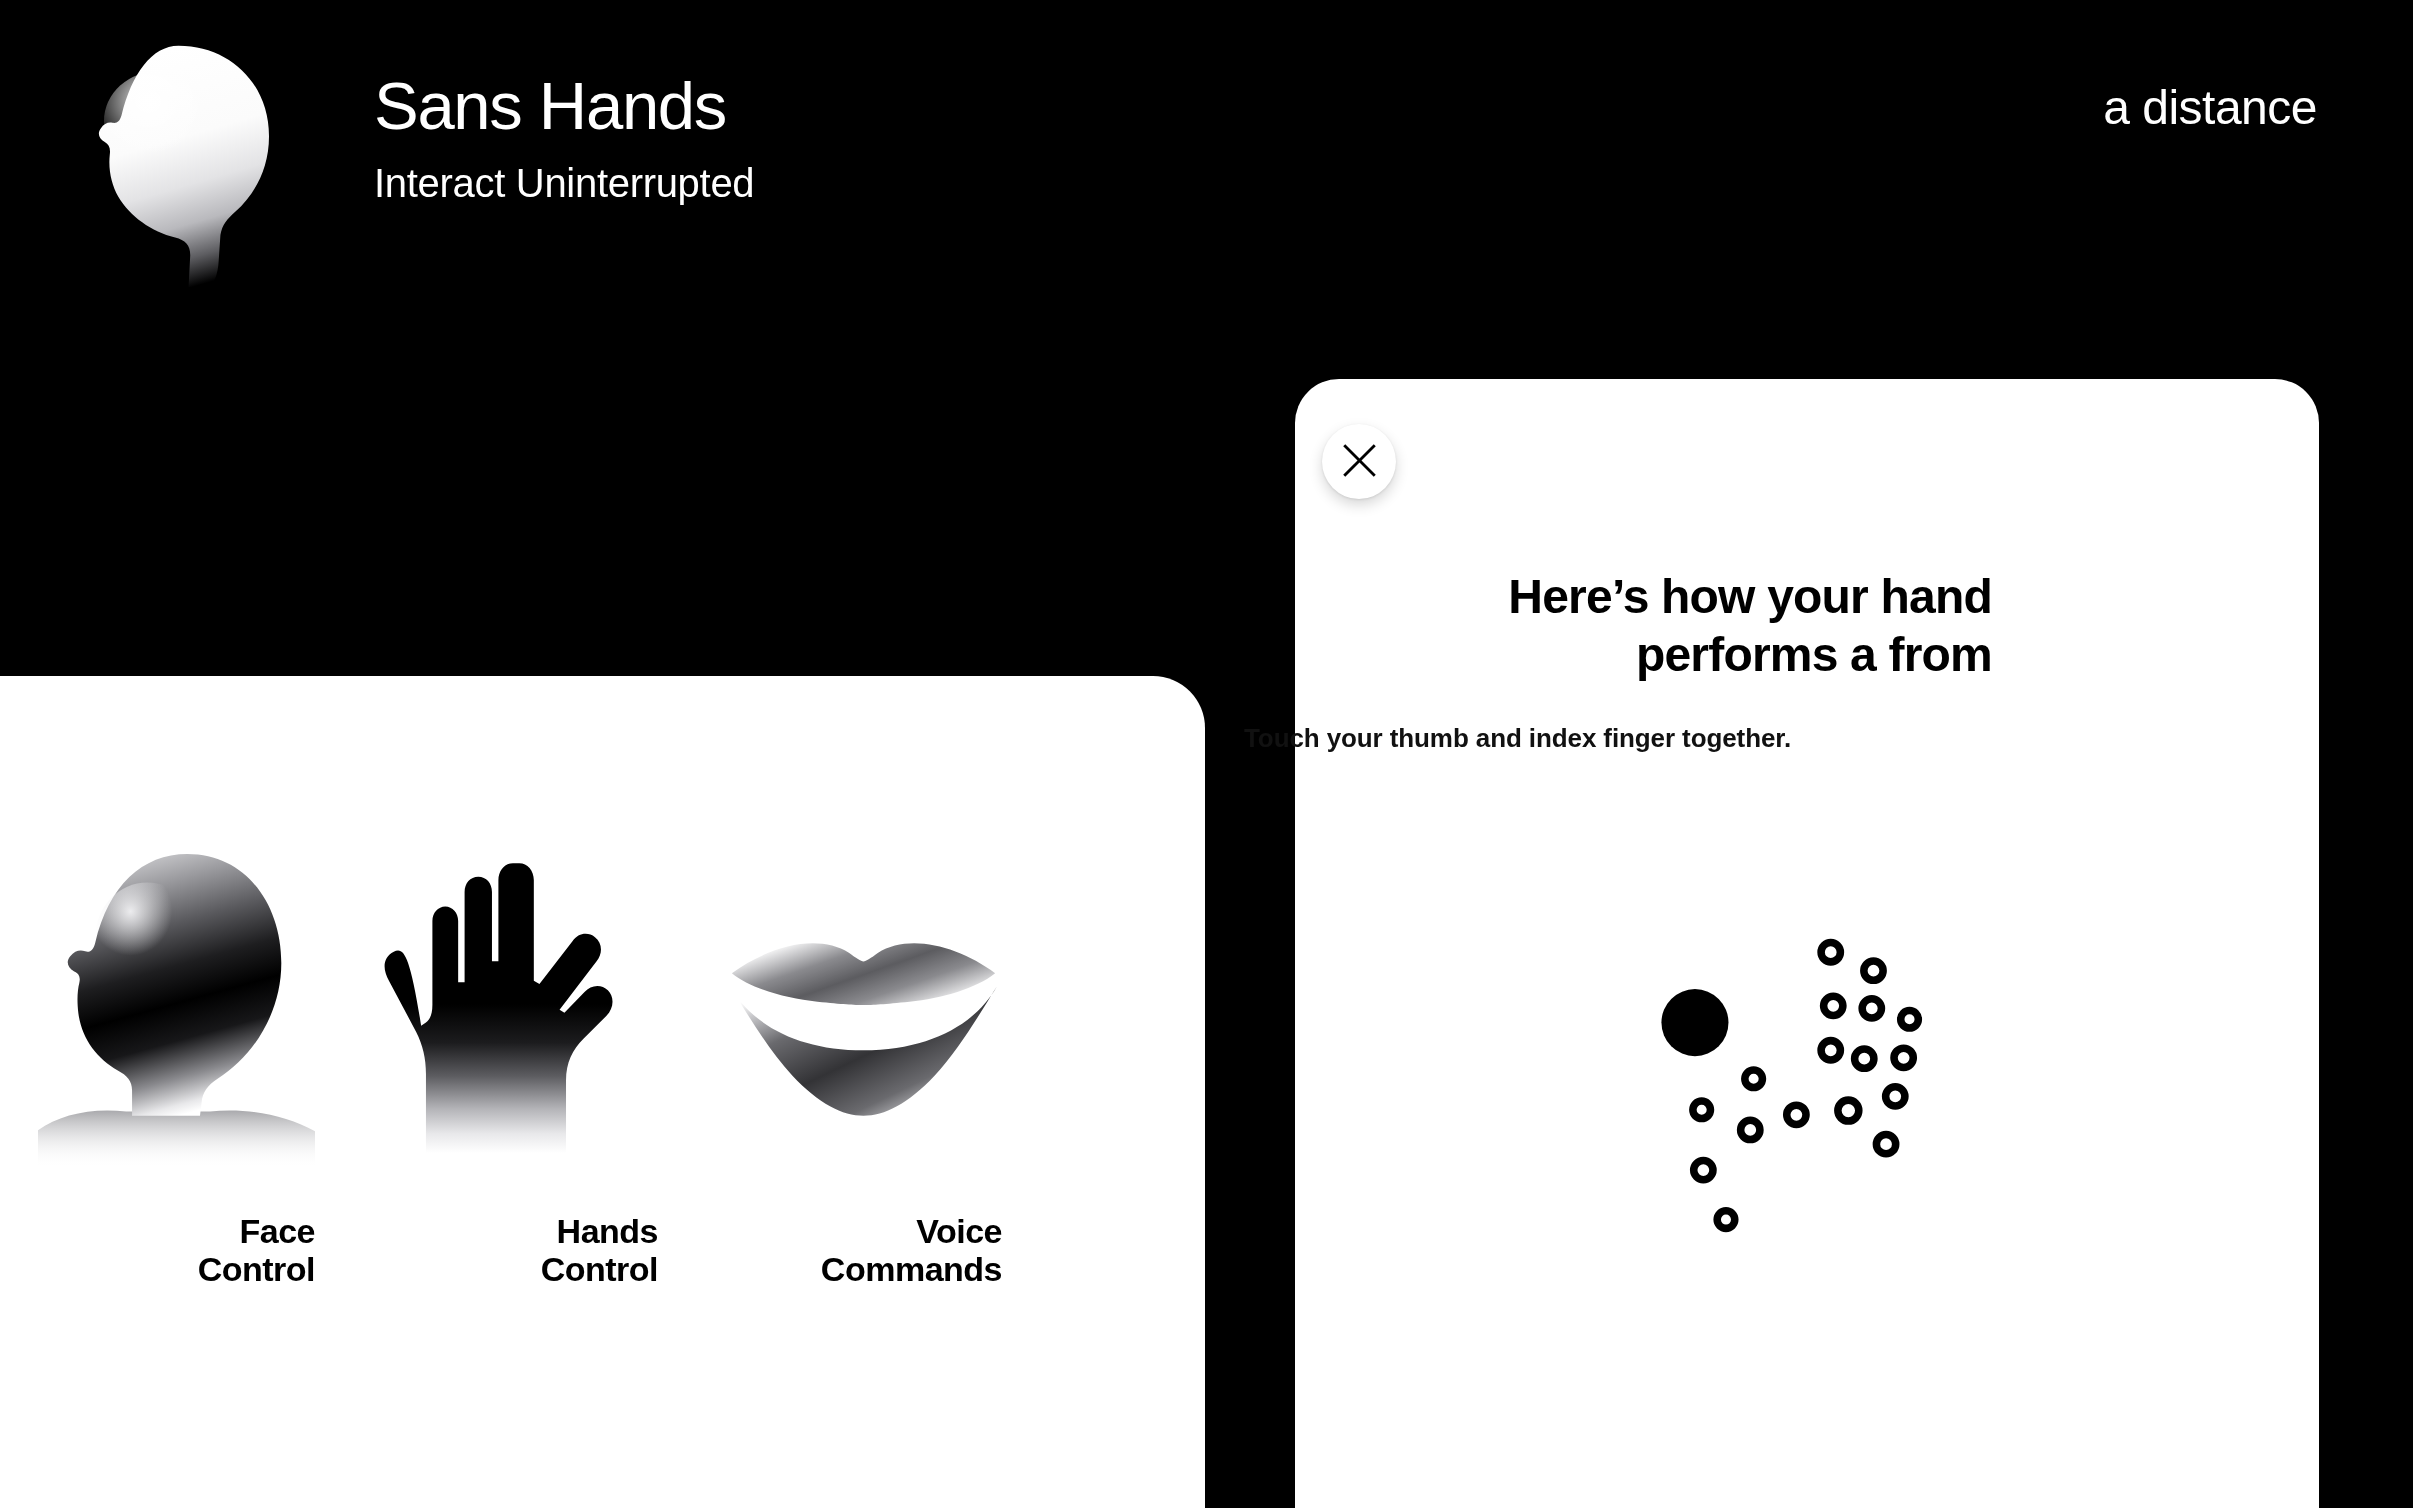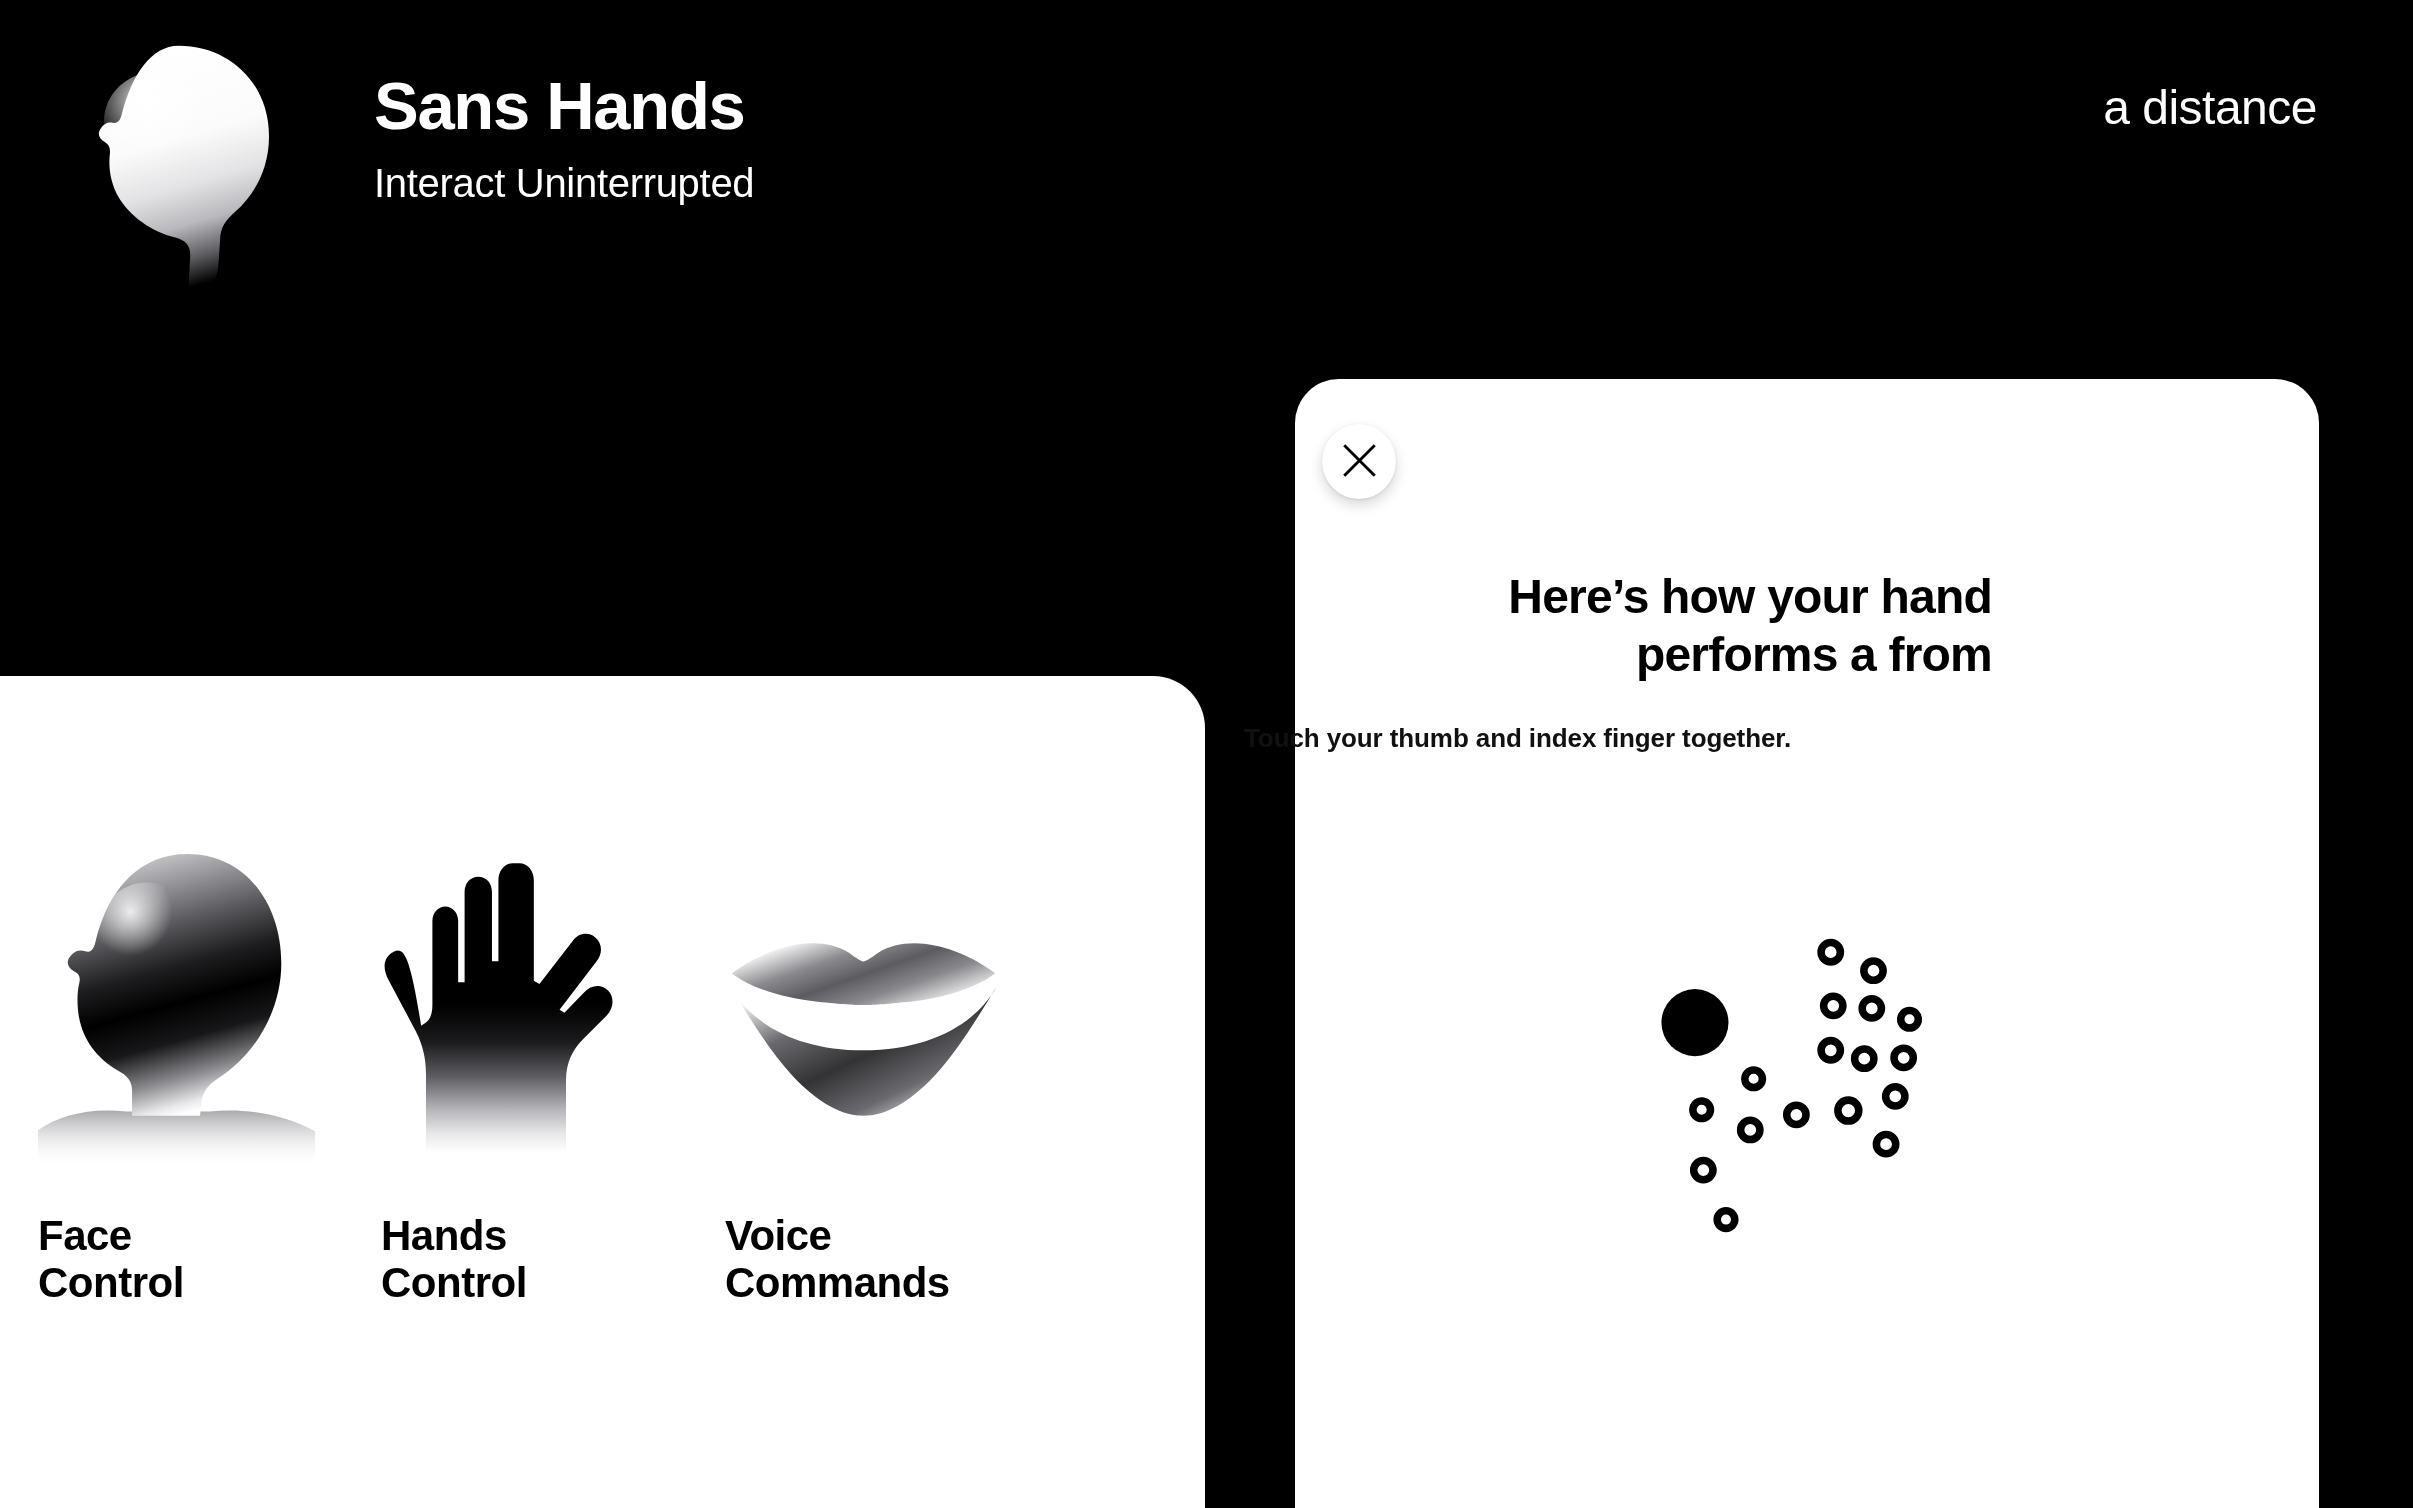--- a/index.html
+++ b/index.html
@@ -13,21 +13,21 @@
   }
   .root{position:absolute;inset:0;width:2413px;height:1508px;}
 
   
   .brand{position:absolute;left:71px;top:40px;width:587px;height:218px;}
   .brand-logo{
     position:absolute;left:0;top:4.2px;width:210px;height:243px;
   }
   .brand-text{position:absolute;left:303px;top:32px;}
   .brand-title{
-    font-size:67px;font-weight:bold;color:#ffffff;
+    font-size:67px;font-weight:normal;color:#ffffff;
     line-height:1.0;letter-spacing:-1.3px;white-space:nowrap;
   }
   .brand-sub{
     font-size:40px;font-weight:normal;color:#ffffff;
     line-height:1.0;margin-top:23.5px;letter-spacing:-0.3px;white-space:nowrap;
   }
   .tagline{
     position:absolute;right:96px;top:80px;
     text-align:right;color:#ffffff;
     font-size:48px;font-weight:normal;line-height:1.18;
@@ -56,22 +56,22 @@
     position:absolute;top:0;width:277px;height:888px;
   }
   .feature:nth-child(1){left:38px;}
   .feature:nth-child(2){left:381px;}
   .feature:nth-child(3){left:725px;}
   .feature-icon{
     position:absolute;left:0;top:163px;width:277px;height:327px;
   }
   .feature-label{
     position:absolute;left:0;top:536px;width:277px;
-    text-align:left;color:#000000;
-    font-size:42px;font-weight:bold;line-height:1.13;
+    text-align:right;color:#000000;
+    font-size:34px;font-weight:bold;line-height:1.13;
     letter-spacing:-0.5px;
   }
   .feature-label span{display:block;}
 
   
   .close-btn{
     position:absolute;left:1322px;top:424px;
     width:74px;height:75px;border-radius:50%;
     background:#ffffff;
     box-shadow:0 5.9px 13.4px rgba(0,0,0,0.16), 0 0.8px 2.5px rgba(0,0,0,0.10);

